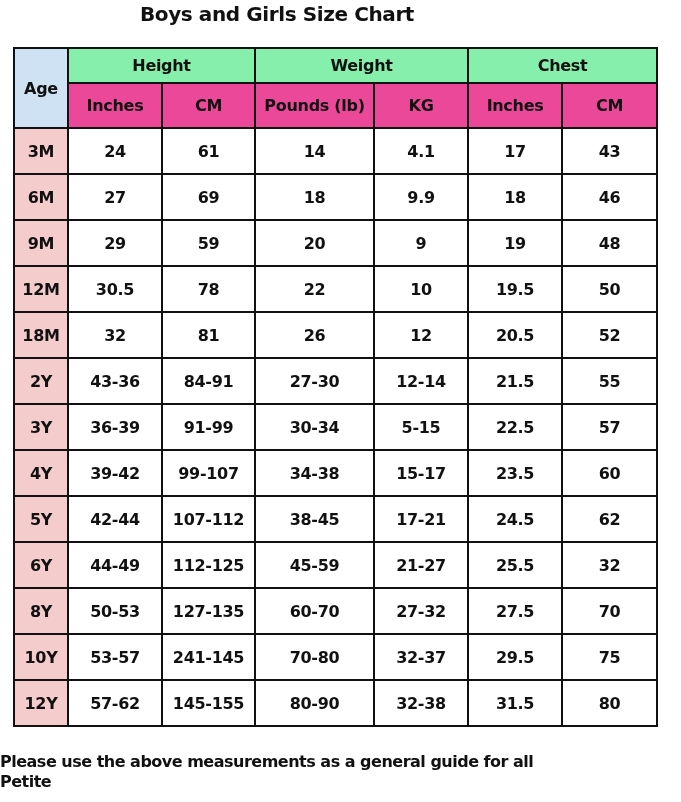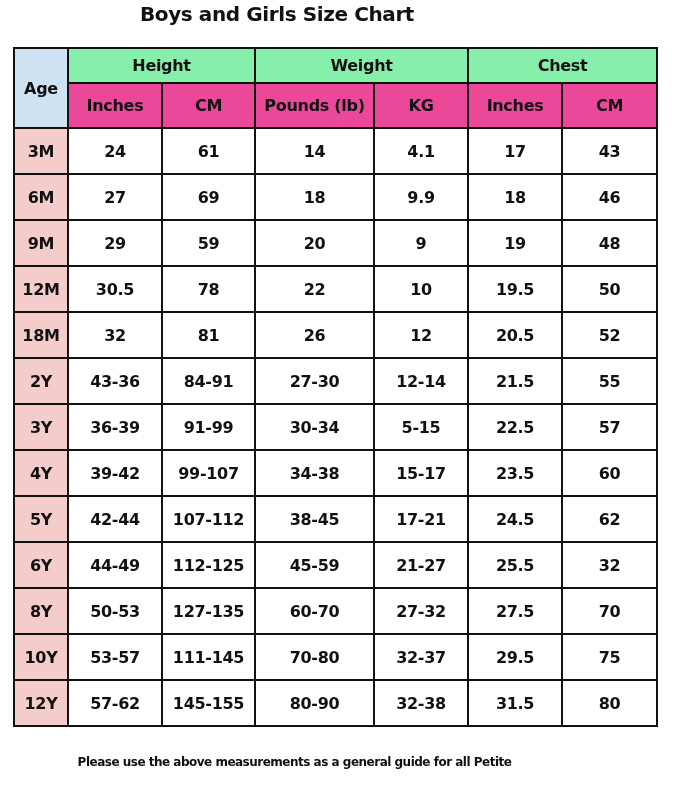--- a/index.html
+++ b/index.html
@@ -5,21 +5,21 @@
     html, body { margin: 0; padding: 0; background: #ffffff; }
     body { width: 681px; height: 802px; position: relative; font-family: "Liberation Sans", "DejaVu Sans", sans-serif; color: #111; overflow: hidden; }
     .title { position: absolute; top: 2px; left: 0; width: 554px; text-align: center; font-weight: bold; font-size: 20px; line-height: 24px; font-family: "DejaVu Sans", sans-serif; letter-spacing: -0.4px; }
     table.chart { position: absolute; top: 47px; left: 13px; border-collapse: collapse; table-layout: fixed; width: 643px; }
     table.chart td, table.chart th { border: 2px solid #111; text-align: center; font-weight: bold; font-size: 16px; font-family: "DejaVu Sans", sans-serif; letter-spacing: -0.3px; padding: 0; }
     .grp { background: #86efac; height: 33px; font-size: 17px; }
     .sub { background: #ec4899; height: 43px; }
     .agehdr { background: #cfe2f3; font-size: 17px; margin-left: 46px; }
     .age { background: #f4cccc; }
     .row td { height: 44px; }
-    .footer { position: absolute; top: 752px; left: 0; width: 589px; text-align: center; font-weight: bold; font-size: 12px; line-height: 20px; font-family: "DejaVu Sans", sans-serif; letter-spacing: -0.5px; }
+    .footer { position: absolute; top: 752px; left: 0; width: 589px; font-weight: bold; font-size: 16px; line-height: 20px; font-family: "DejaVu Sans", sans-serif; letter-spacing: -0.5px; }
   </style>
 </head>
 <body>
 
 <div class="title">Boys and Girls Size Chart</div>
 
 <table class="chart">
   <colgroup>
     <col style="width:54px">
       <col style="width:94px">
@@ -141,21 +141,21 @@
         <td>50-53</td>
         <td>127-135</td>
         <td>60-70</td>
         <td>27-32</td>
         <td>27.5</td>
         <td>70</td>
       </tr>
       <tr class="row">
         <td class="age">10Y</td>
         <td>53-57</td>
-        <td>111-145</td>
+        <td>241-145</td>
         <td>70-80</td>
         <td>32-37</td>
         <td>29.5</td>
         <td>75</td>
       </tr>
       <tr class="row">
         <td class="age">12Y</td>
         <td>57-62</td>
         <td>145-155</td>
         <td>80-90</td>

